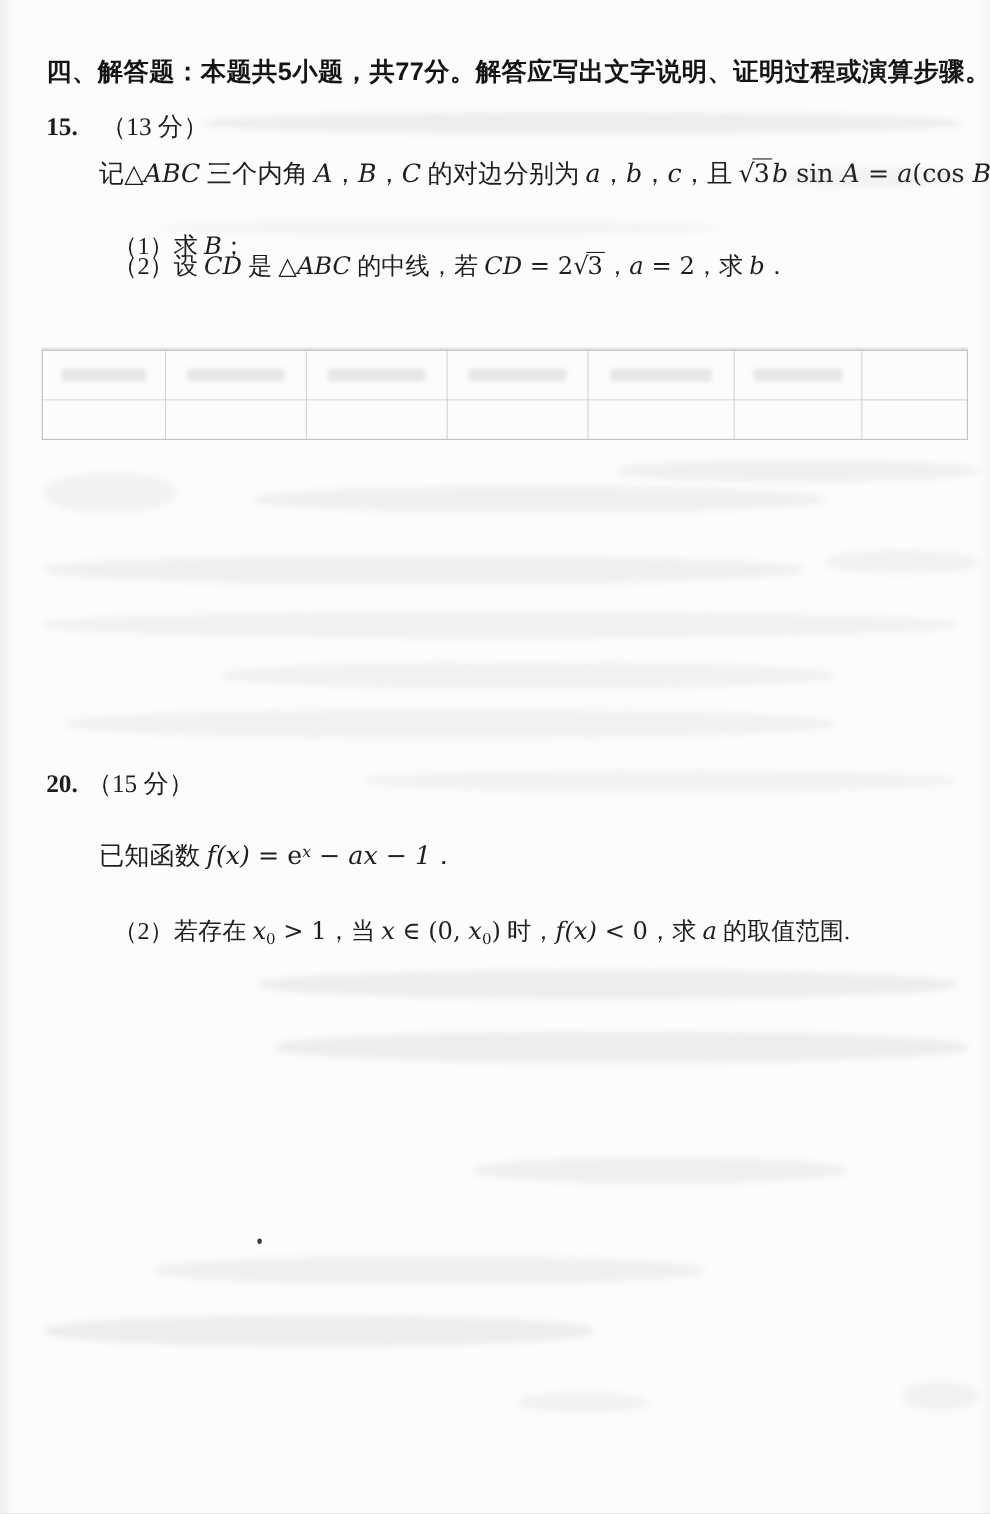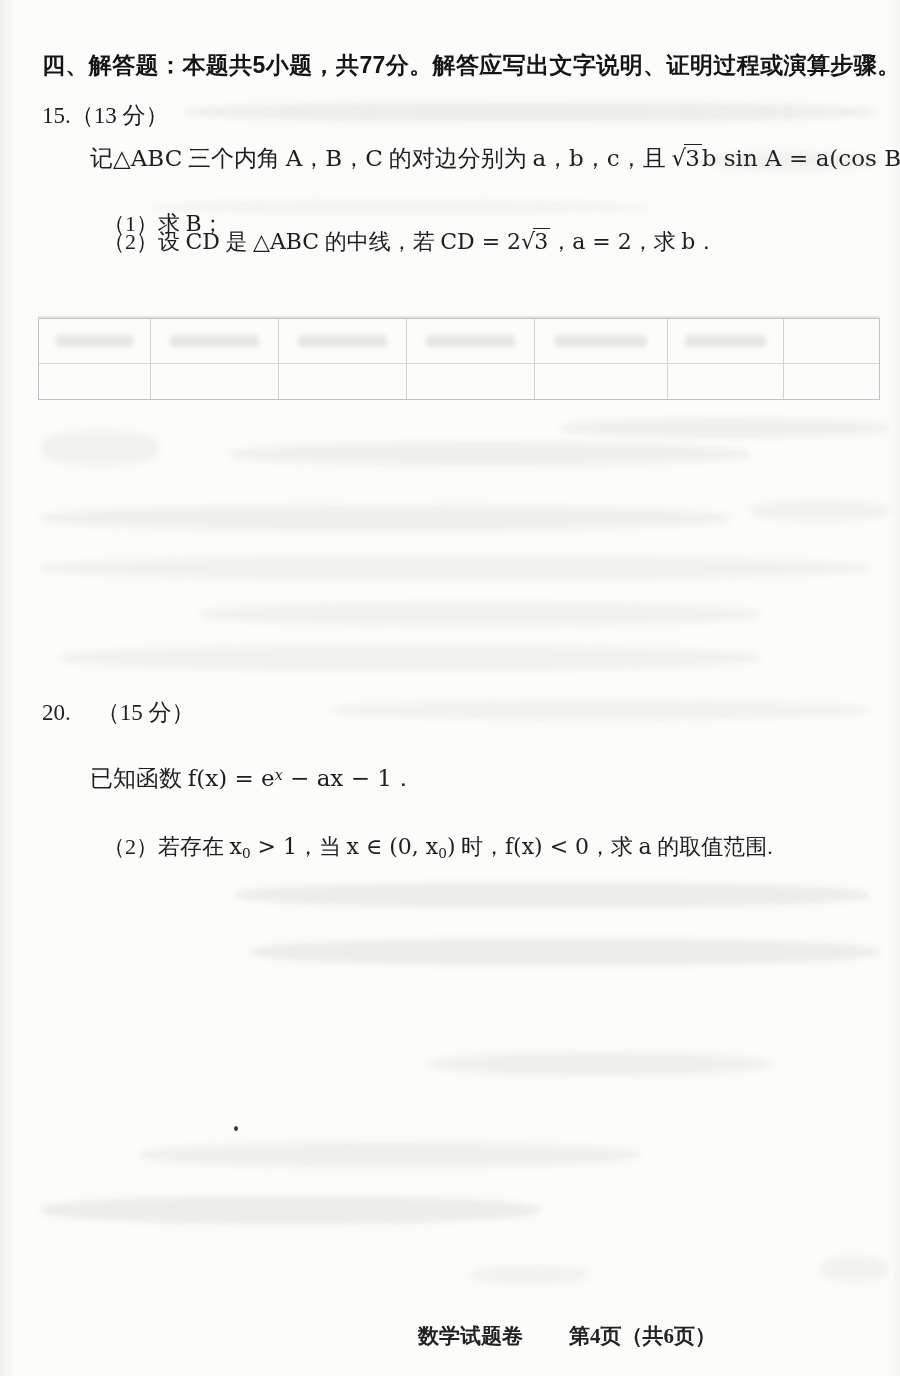--- a/index.html
+++ b/index.html
@@ -10,29 +10,29 @@
   }
   .abs { position:absolute; white-space:nowrap; }
 
   
   .section-header {
     left:42px; top:50px; font-family:"Liberation Sans", sans-serif;
     font-weight:bold; font-size:23px; letter-spacing:0.4px; color:#151515;
   }
 
   .q-head { font-size:23px; }
-  .q-num  { font-weight:normal; }
-  .q-points { margin-left:0; }
-  .q-points.wide-gap { margin-left:26px; }
+  .q-num  { font-weight:bold; }
+  .q-points { margin-left:21px; }
+  .q-points.wide-gap { margin-left:8px; }
 
   .line { font-size:23px; line-height:30px; }
   .part { font-size:22px; line-height:30px; }
 
   .cjk { font-style:normal; }
-  .m   { font-family:"DejaVu Serif", serif; }
+  .m   { font-family:"DejaVu Serif", serif; font-style:italic; }
   .r   { font-family:"DejaVu Serif", serif; font-style:normal;margin-top:12px; }
   .sqrt-sign { font-family:"DejaVu Serif", serif; font-style:normal; }
   .sqrt-arg  { font-family:"DejaVu Serif", serif; font-style:normal;
                border-top:1.5px solid #222; padding:0 2px 0 1px; margin-left:-2px; }
   sup.e-sup { font-size:0.62em; font-style:italic; font-family:"DejaVu Serif", serif;
               vertical-align:6px; letter-spacing:0; }
   sub.v-sub { font-size:0.62em; font-style:normal; font-family:"DejaVu Serif", serif;
               vertical-align:-4px; }
 
   
@@ -145,18 +145,14 @@
   <div class="smudge" style="left:330px; top:700px; width:540px; height:20px; background:rgba(120,120,120,0.07);"></div>
   <div class="smudge" style="left:235px; top:882px; width:635px; height:26px; background:rgba(120,120,120,0.11);"></div>
   <div class="smudge" style="left:250px; top:938px; width:630px; height:28px; background:rgba(120,120,120,0.11);"></div>
   <div class="smudge" style="left:430px; top:1052px; width:340px; height:24px; background:rgba(120,120,120,0.09);"></div>
   <div class="smudge" style="left:140px; top:1142px; width:500px; height:26px; background:rgba(120,120,120,0.09);"></div>
   <div class="smudge" style="left:40px; top:1196px; width:500px; height:28px; background:rgba(120,120,120,0.11);"></div>
   <div class="smudge" style="left:470px; top:1266px; width:120px; height:18px; background:rgba(120,120,120,0.07);"></div>
   <div class="smudge" style="left:820px; top:1256px; width:70px; height:26px; background:rgba(120,120,120,0.07);"></div>
   <div class="speck" style="left:234px; top:1126px; width:4px; height:5px;"></div>
 
-  <div class="footer">
-    <span>数学试题卷</span>
-    <span>第4页（共6页）</span>
-  </div>
 
 </div>
 
 </body></html>

